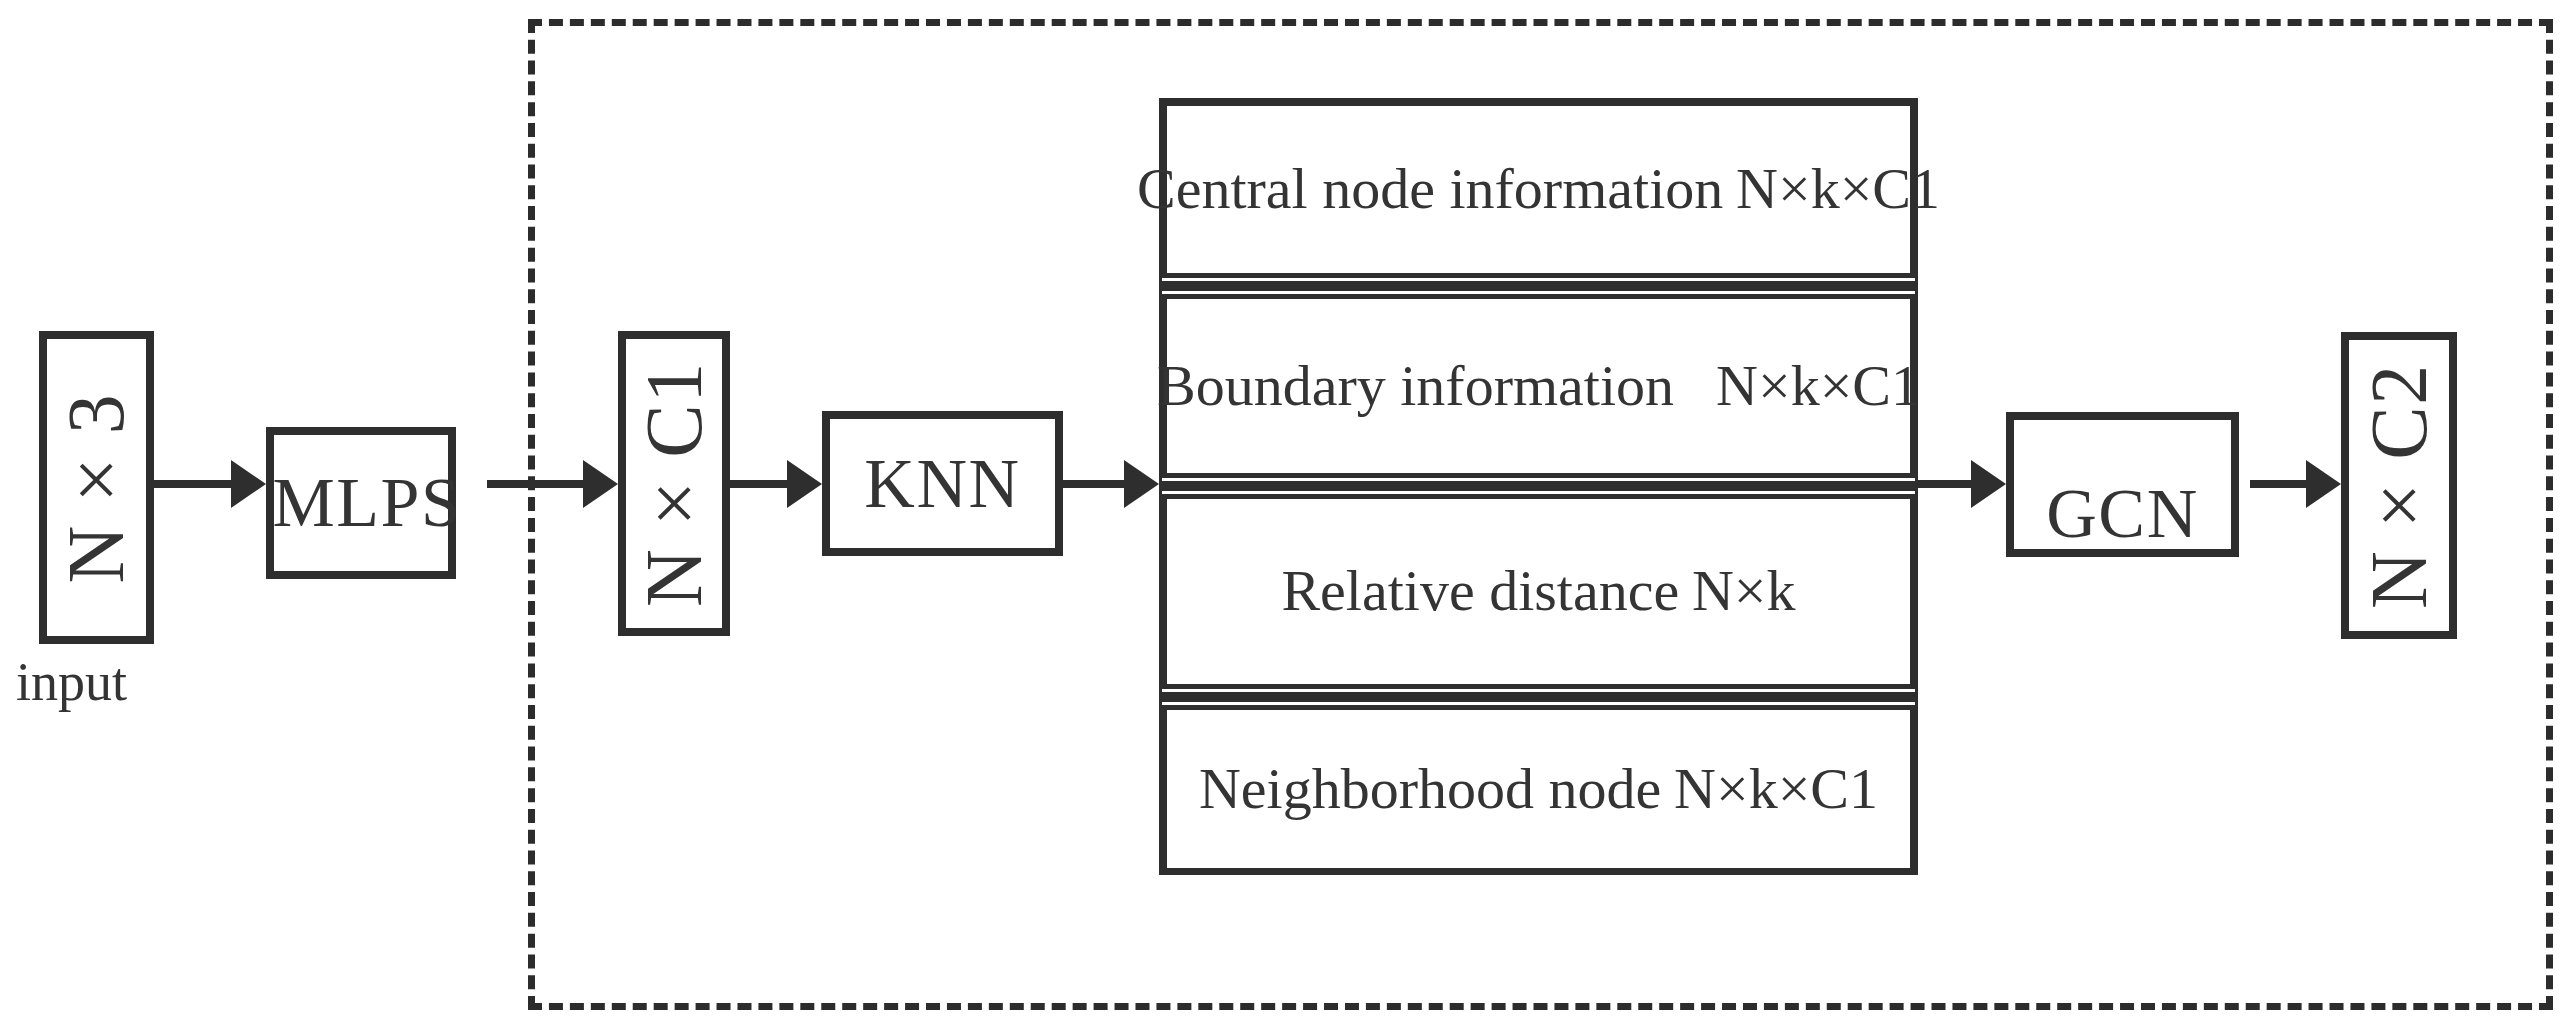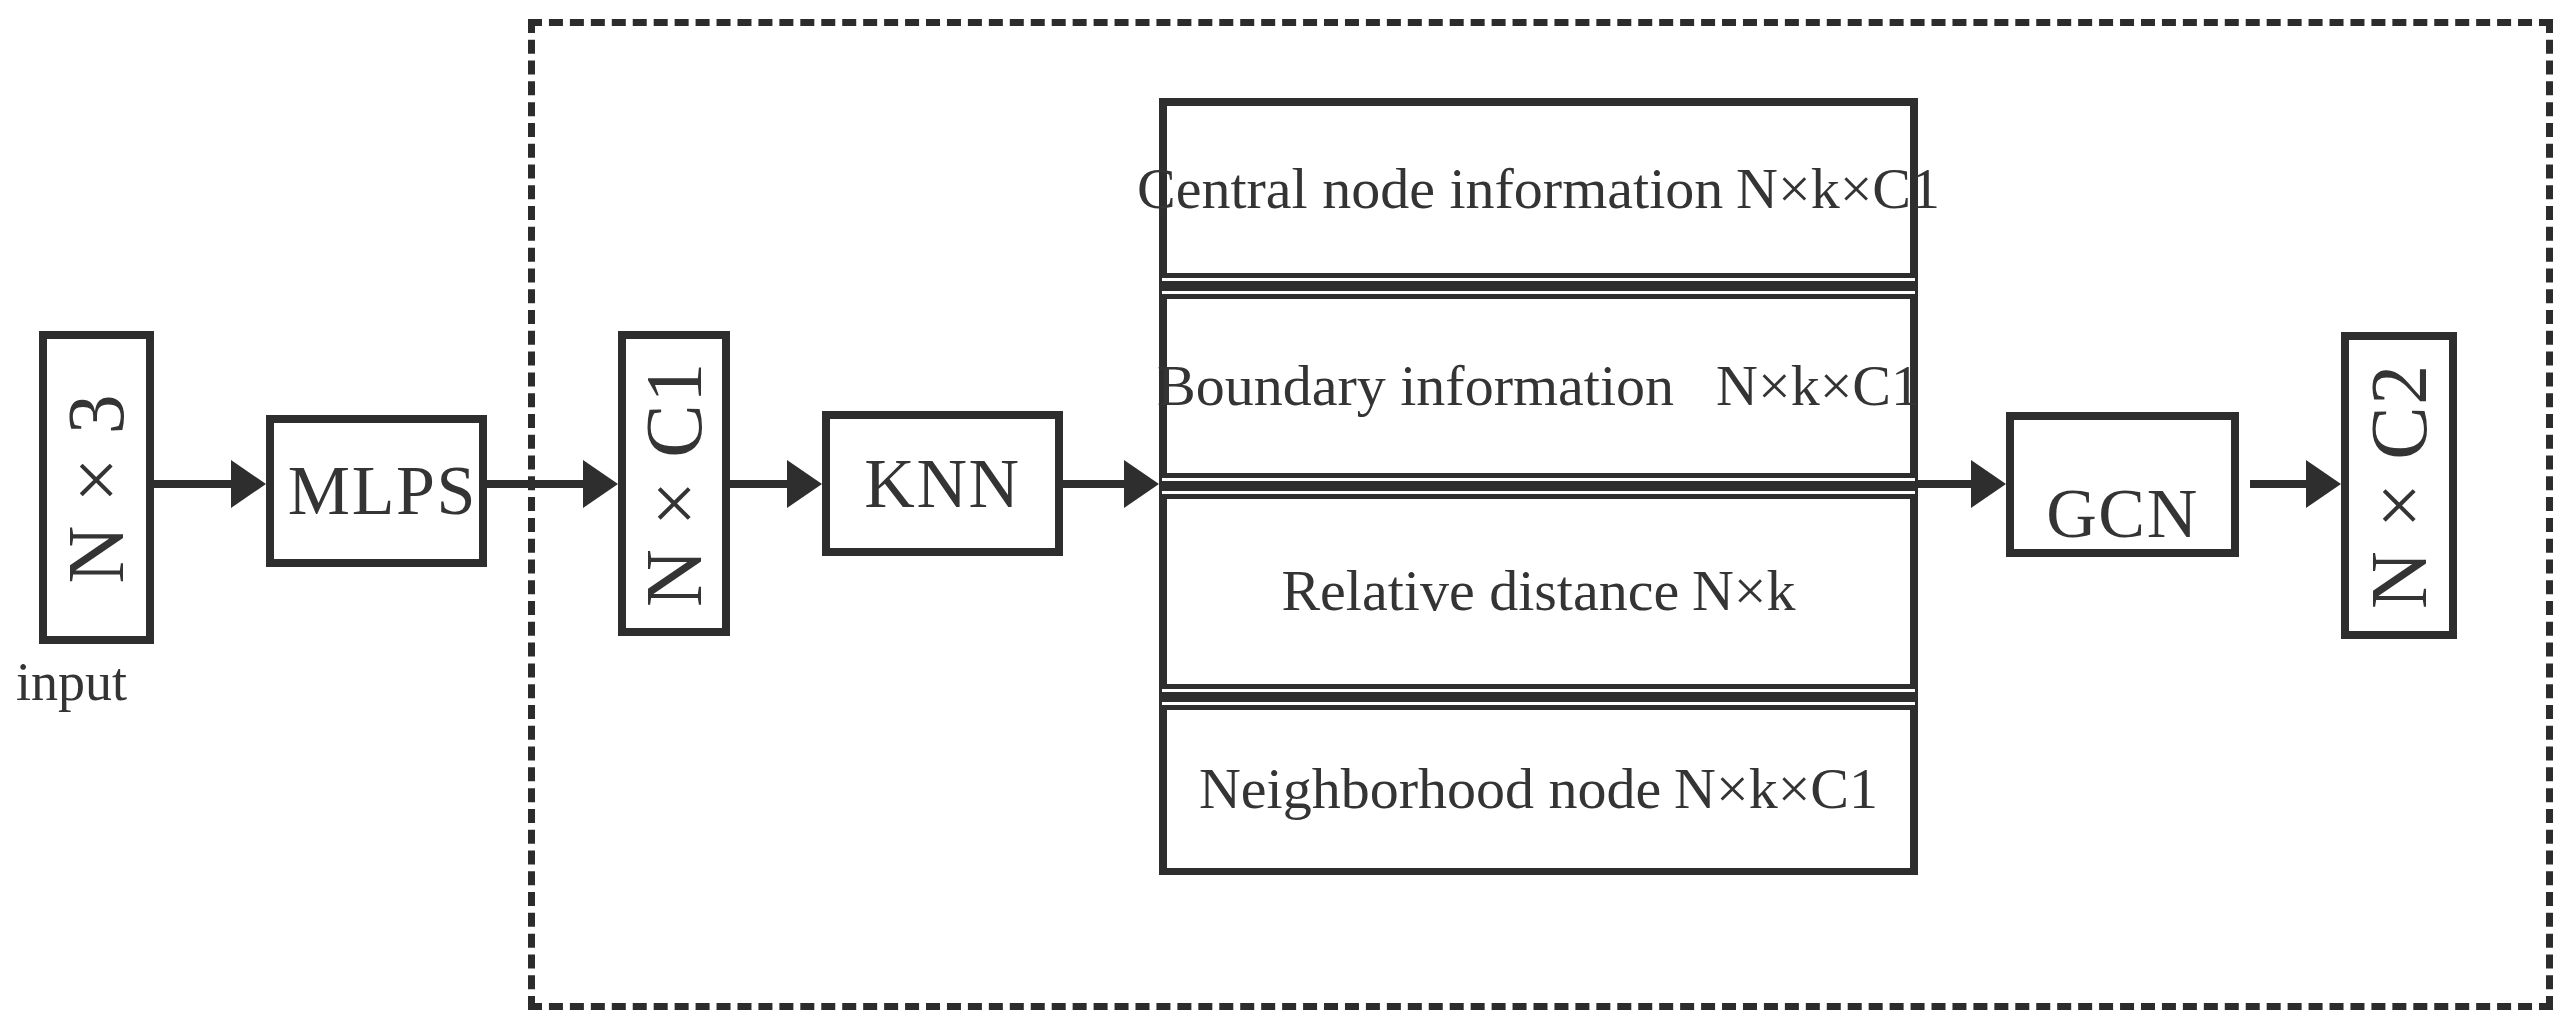--- a/index.html
+++ b/index.html
@@ -89,21 +89,21 @@
     <span class="v-label">N × 3</span>
   </div>
 
   <div class="input-caption">input</div>
 
   <div class="arrow" style="left:154px;top:480px;">
     <div class="shaft" style="width:78px;"></div>
     <div class="head" style="left:77px;"></div>
   </div>
 
-  <div class="node" style="left:266px;top:415px;width:221px;height:152px;padding-left:12px;">
+  <div class="node" style="left:266px;top:427px;width:190px;height:152px;padding-left:12px;">
     <span class="h-label">MLPS</span>
   </div>
 
   <div class="arrow" style="left:487px;top:480px;">
     <div class="shaft" style="width:97px;"></div>
     <div class="head" style="left:96px;"></div>
   </div>
 
   <div class="node" style="left:618px;top:331px;width:112px;height:305px;">
     <span class="v-label">N × C1</span>

